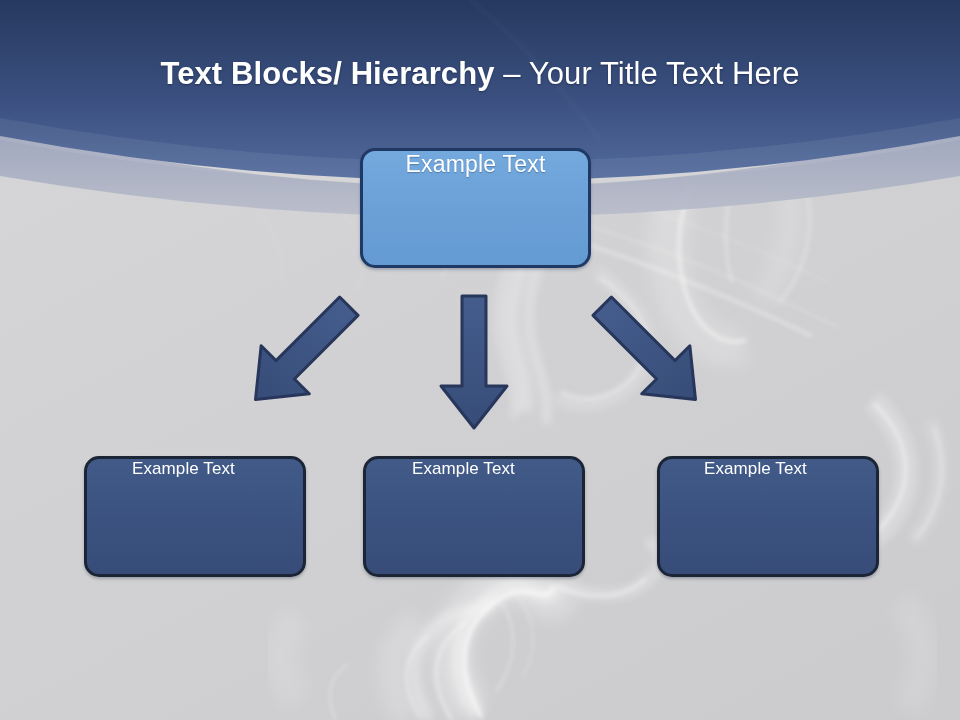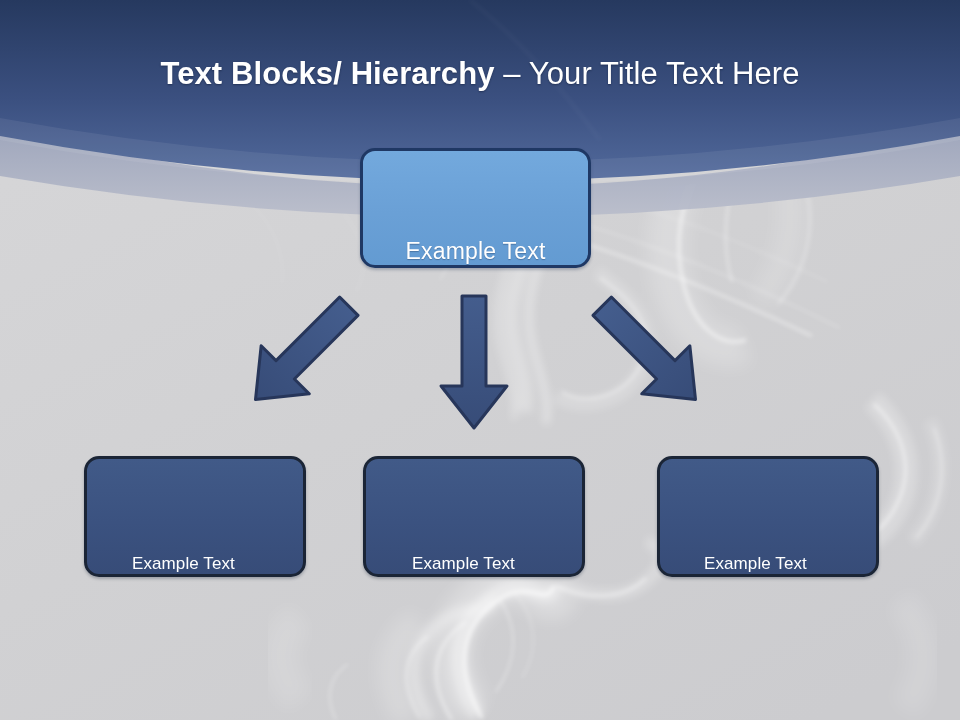--- a/index.html
+++ b/index.html
@@ -44,21 +44,21 @@
     text-shadow: 0 1px 2px rgba(10,20,45,0.45);
   }
   #title .t-strong { font-weight: bold; }
   #title .t-light  { font-weight: normal; }
 
   
   .node {
     position: absolute;
     box-sizing: border-box;
     display: flex;
-    align-items: flex-end;
+    align-items: flex-start;
     border-radius: 15px;
     color: #ffffff;
     overflow: hidden;
   }
   .node .node-label {
     display: block;
     width: 100%;
     white-space: nowrap;
   }
 

